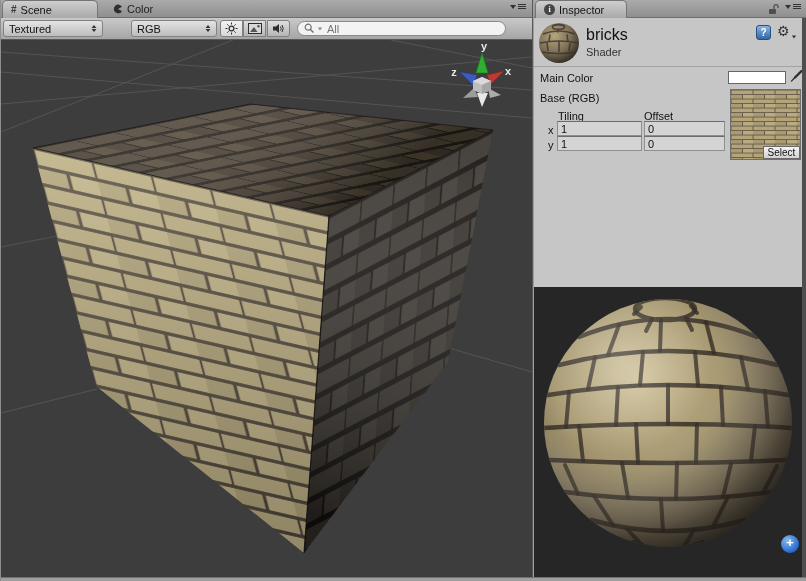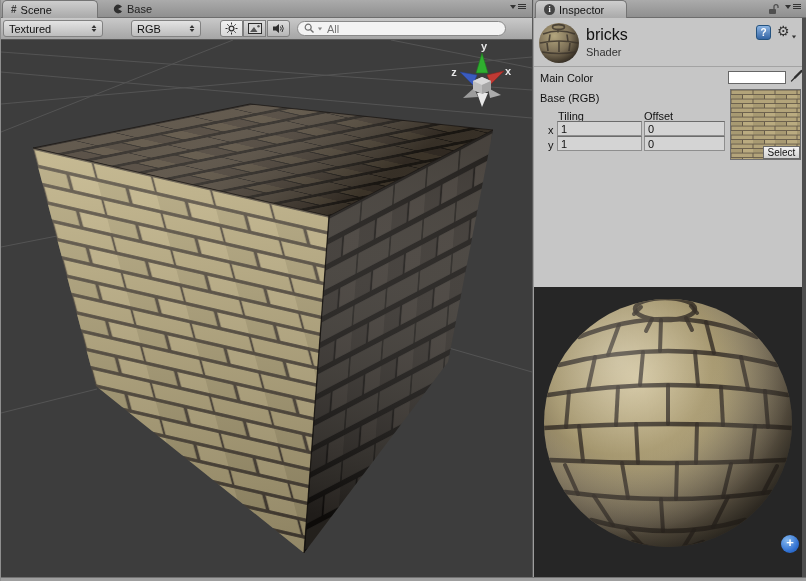--- a/index.html
+++ b/index.html
@@ -80,41 +80,41 @@
   <div class="scene-pane">
     <div class="tabbar">
       <div class="tab-active" style="left:1px;width:96px;">
         <span class="icon-txt">#</span>
         <span>Scene</span>
       </div>
       <div class="tab-inactive" style="left:112px;">
         <svg width="10" height="10">
           <path d="M9,2.8 A4.4,4.4 0 1 0 9,7.2 L5,5 Z" fill="#2f2f2f"></path>
         </svg>
-        <span>Base</span>
+        <span>Color</span>
       </div>
       <div class="panel-menu" style="right:6px;">
         <span class="tri-down"></span>
         <span class="menu-lines">
             <i></i>
             <i></i>
             <i></i>
           </span>
       </div>
     </div>
 
     <div class="toolbar">
       <div class="dd" style="left:2px;width:100px;">
         <span>Textured</span>
         <span class="stepper">
             <span class="tri-up"></span>
             <span class="tri-down"></span>
           </span>
       </div>
-      <div class="dd" style="left:130px;width:70px;gap:20px;">
+      <div class="dd" style="left:130px;width:86px;gap:20px;">
         <span>RGB</span>
         <span class="stepper">
             <span class="tri-up"></span>
             <span class="tri-down"></span>
           </span>
       </div>
       <button class="tbtn active" style="left:219px;border-radius:3px 0 0 3px;">
         <svg width="13" height="13">
           <circle cx="6.5" cy="6.5" r="2.4" fill="none" stroke="#2e2e2e" stroke-width="1.2"></circle>
           <g stroke="#2e2e2e" stroke-width="1">

